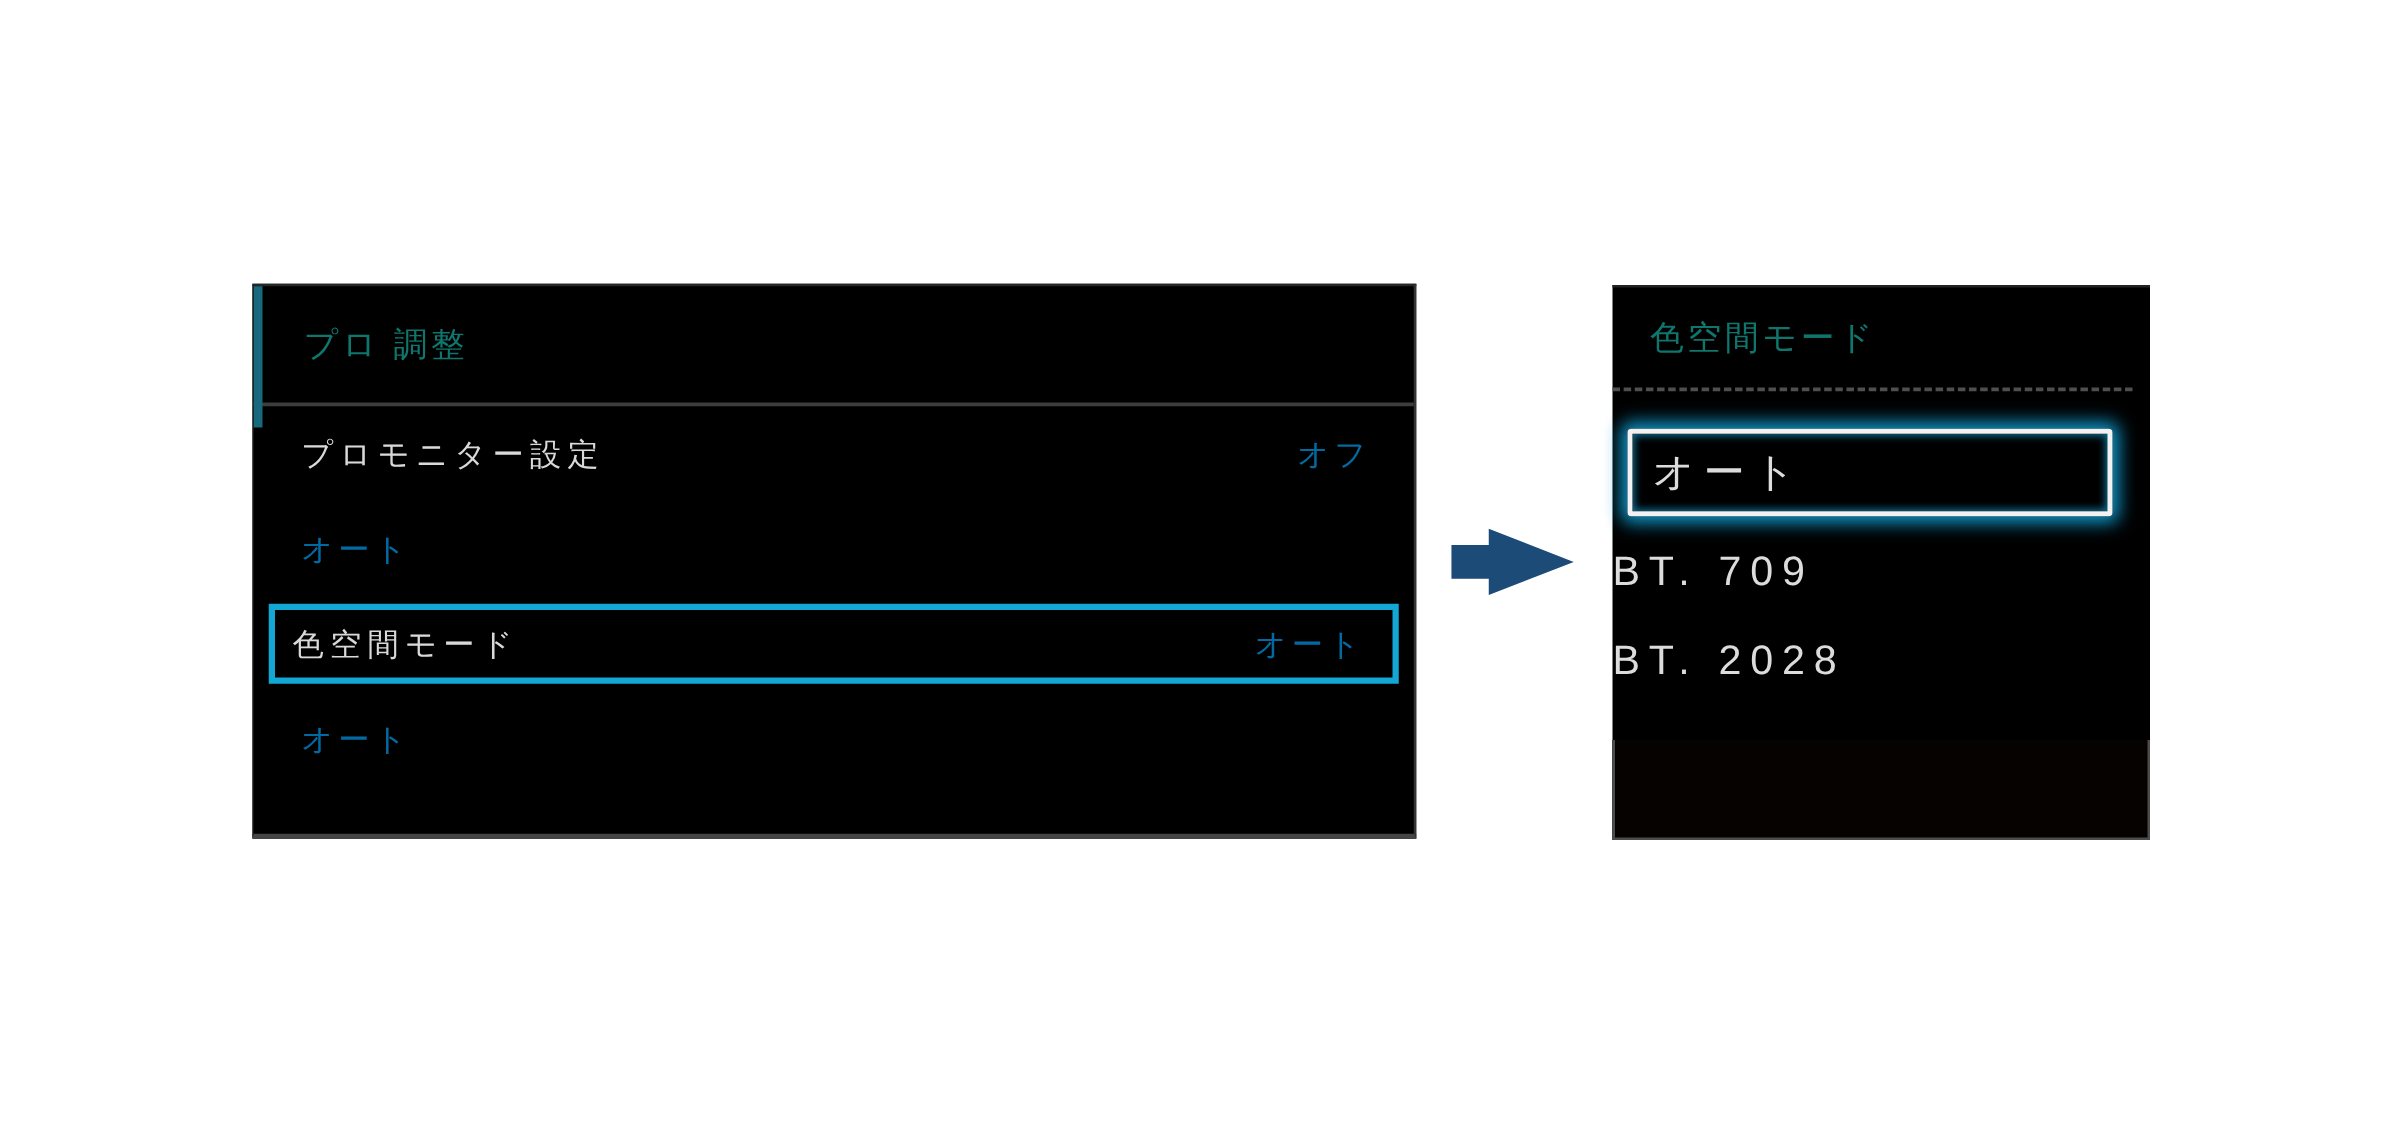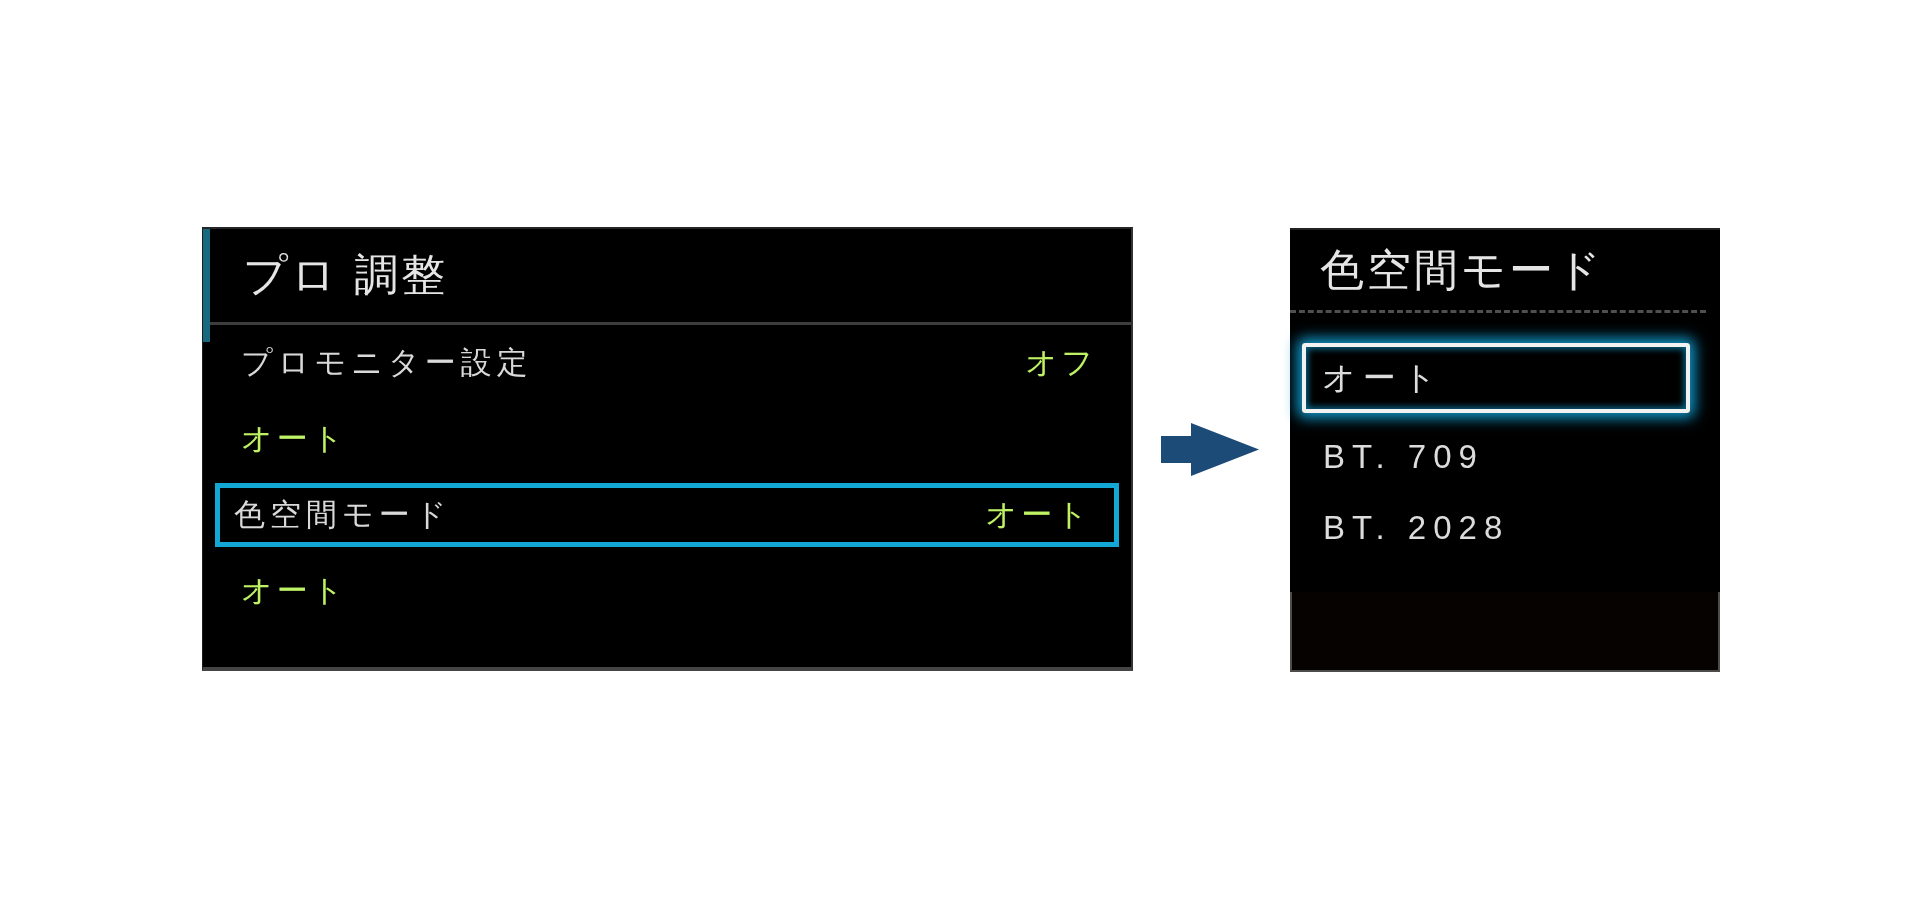--- a/index.html
+++ b/index.html
@@ -15,50 +15,50 @@
     border-right:2px solid #343434;border-bottom:4px solid #454545;
   }
   .title-row{
     position:relative;height:93px;display:flex;align-items:center;
     padding-left:40px;border-bottom:3px solid #3d3d3d;
   }
   .title-stripe{
     position:absolute;left:0;top:0;width:7px;height:113px;background:#17697d;
   }
   .osd-title{
-    color:#e5e5e5;font-size:44px;letter-spacing:3px;white-space:pre;
+    color:#0f766e;font-size:27px;letter-spacing:3px;white-space:pre;
   }
   .menu-rows{display:block;}
   .menu-row{
     height:76px;display:flex;align-items:center;justify-content:space-between;
-    padding:0 34px 0 38px;color:#d9d9d9;font-size:31px;
+    padding:0 34px 0 38px;color:#d9d9d9;font-size:25px;
   }
   .menu-row .lbl{letter-spacing:5px;white-space:pre;}
-  .menu-row .val{letter-spacing:4px;white-space:pre;color:#bef264;font-family:Liberation Mono, monospace;}
+  .menu-row .val{letter-spacing:4px;white-space:pre;color:#0369a1;font-family:Liberation Mono, monospace;}
   .menu-row.selected{
     box-sizing:border-box;height:64px;margin:6px 12px;
     border:5px solid #12a7d5;
     padding:0 22px 0 14px;
   }
   .menu-row.last{margin-top:6px;}
   
   .flow-arrow{position:absolute;left:1161px;top:422px;width:99px;height:55px;}
   
   .panel-right{
     left:1290px;top:228px;width:430px;height:444px;
     border-top:2px solid #222222;
   }
   .title-row2{
     height:80px;display:flex;align-items:center;padding-left:30px;
     border-bottom:3px dashed #4f4f4f;margin-right:14px;
   }
   .options{padding-top:30px;}
   .option{
     height:71px;display:flex;align-items:center;
-    padding-left:33px;color:#dcdcdc;font-size:33px;
+    color:#dcdcdc;font-size:33px;
   }
   .option .lbl{letter-spacing:7px;white-space:pre;}
   .option.selected{
     box-sizing:border-box;height:70px;margin:0 30px 8px 12px;
     border:4px solid #f2f2f2;border-radius:3px;
     padding-left:16px;
     box-shadow:0 0 14px 5px rgba(16,160,214,0.95),
                0 0 6px 2px rgba(16,160,214,0.65) inset;
   }
   .bottom-band{

